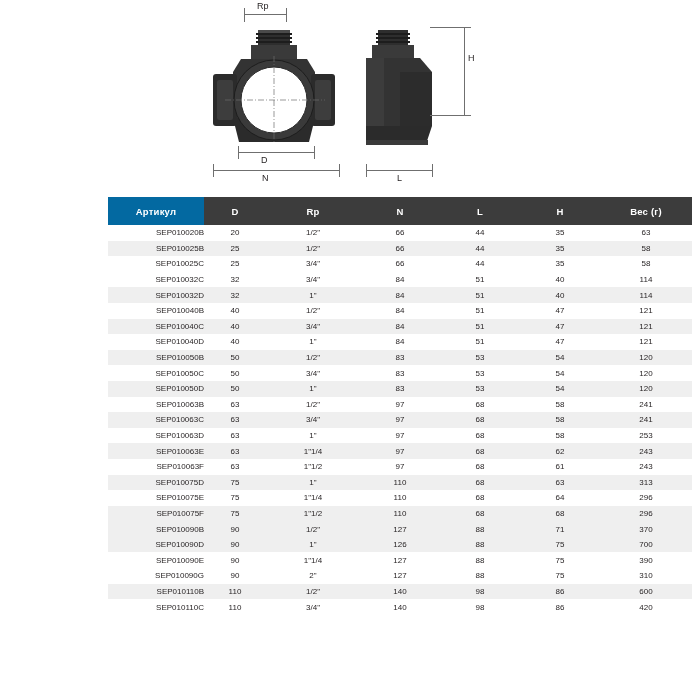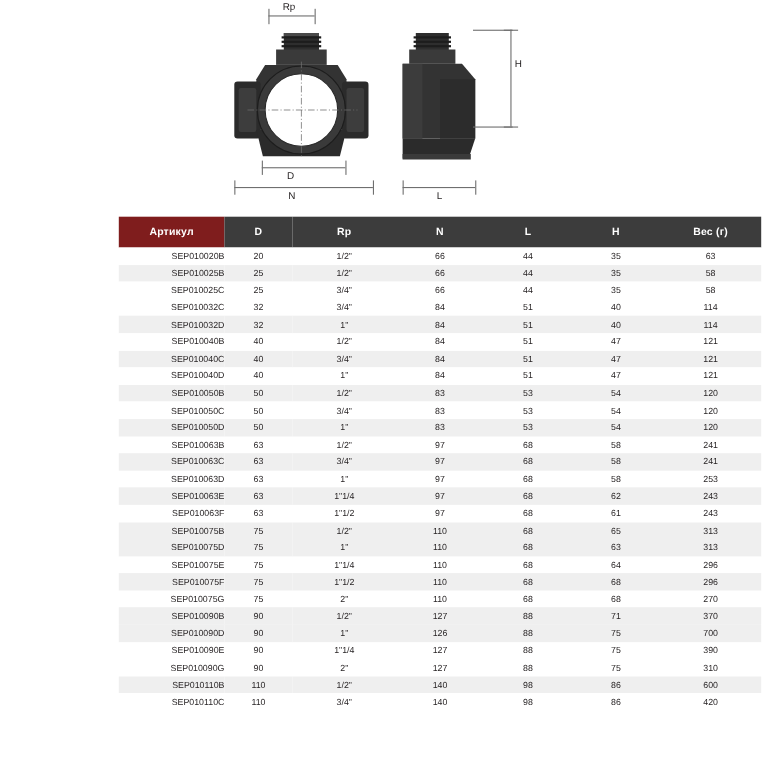--- a/index.html
+++ b/index.html
@@ -63,21 +63,21 @@
     background: #3c3c3c;
     color: #ffffff;
     font-size: 9.5px;
     font-weight: bold;
     height: 26px;
     text-align: center;
     letter-spacing: 0.2px;
     border: none;
   }
   table.spec thead th.art {
-    background: #7f1d1d;
+    background: #0369a1;
     text-align: center;
   }
   table.spec tbody td {
     font-size: 8px;
     height: 15.6px;
     text-align: center;
     color: #231f20;
     border: none;
     padding: 0;
   }
@@ -337,29 +337,20 @@
           <tr class="odd">
             <td class="art">SEP010063F</td>
             <td>63</td>
             <td>1"1/2</td>
             <td>97</td>
             <td>68</td>
             <td>61</td>
             <td>243</td>
           </tr>
           <tr class="even">
-            <td class="art">SEP010075B</td>
-            <td>75</td>
-            <td>1/2"</td>
-            <td>110</td>
-            <td>68</td>
-            <td>65</td>
-            <td>313</td>
-          </tr>
-          <tr class="even">
             <td class="art">SEP010075D</td>
             <td>75</td>
             <td>1"</td>
             <td>110</td>
             <td>68</td>
             <td>63</td>
             <td>313</td>
           </tr>
           <tr class="odd">
             <td class="art">SEP010075E</td>
@@ -371,29 +362,20 @@
             <td>296</td>
           </tr>
           <tr class="even">
             <td class="art">SEP010075F</td>
             <td>75</td>
             <td>1"1/2</td>
             <td>110</td>
             <td>68</td>
             <td>68</td>
             <td>296</td>
-          </tr>
-          <tr class="odd">
-            <td class="art">SEP010075G</td>
-            <td>75</td>
-            <td>2"</td>
-            <td>110</td>
-            <td>68</td>
-            <td>68</td>
-            <td>270</td>
           </tr>
           <tr class="even">
             <td class="art">SEP010090B</td>
             <td>90</td>
             <td>1/2"</td>
             <td>127</td>
             <td>88</td>
             <td>71</td>
             <td>370</td>
           </tr>

